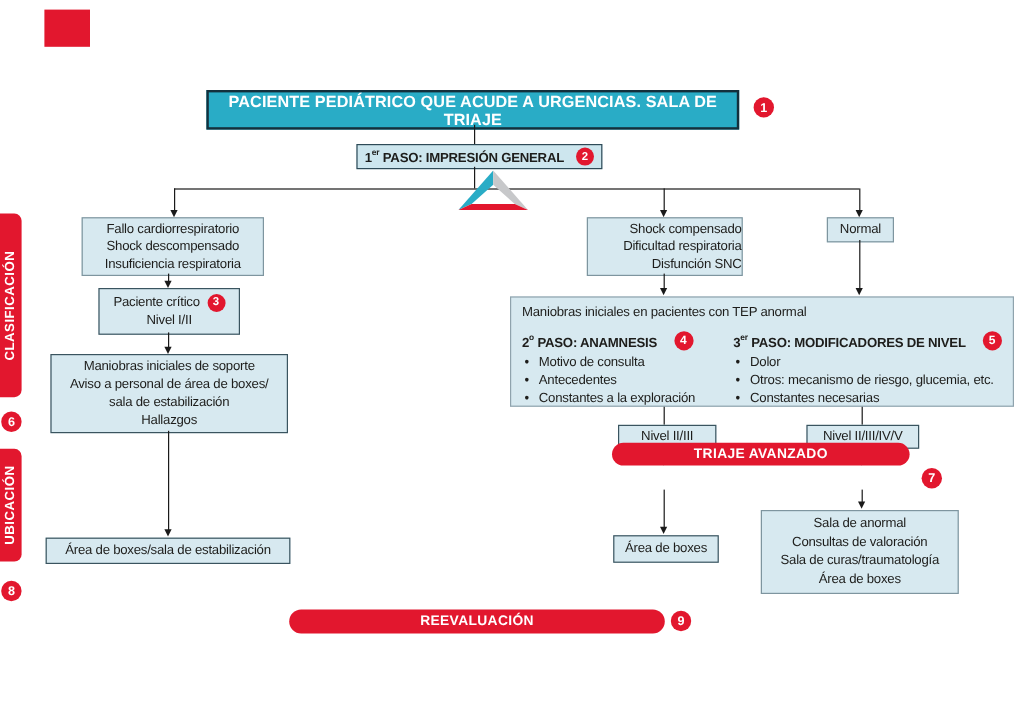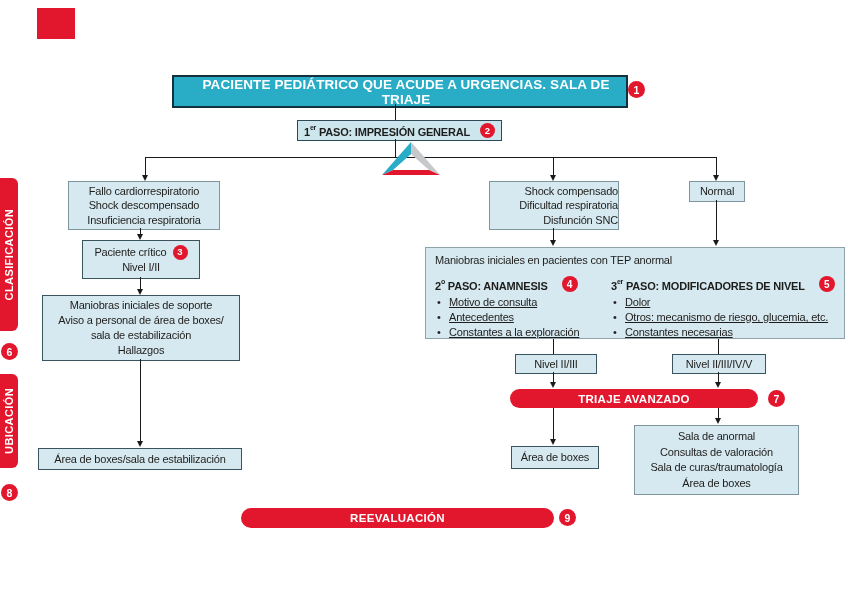--- a/index.html
+++ b/index.html
@@ -22,21 +22,20 @@
     position:absolute; background:#d7e9f0; border:1px solid #7e959f;
     display:flex; flex-direction:column; align-items:center; justify-content:center;
     text-align:center; font-size:11px; line-height:14.5px;
   }
   .box.dark { border:1.5px solid #3a545f; }
   .titlebar {
     position:absolute; background:#29acc6; border:2px solid #13303c;
     display:flex; align-items:center; justify-content:center;
     color:#ffffff; font-weight:bold; font-size:13.5px; letter-spacing:0.1px;
     text-align:center;
-    padding-left:12px;
   }
   .stepbox {
     position:absolute; background:#cde6ee; border:1.5px solid #2e4a57;
     display:flex; align-items:center; justify-content:center; gap:10px;
     font-weight:bold; font-size:11px;
   }
   .redbar {
     position:absolute; background:#e2172e; border-radius:10px;
     display:flex; align-items:center; justify-content:center;
     color:#ffffff; font-weight:bold; font-size:11.5px; letter-spacing:0.3px;
@@ -52,21 +51,21 @@
 
   
   .tep { position:absolute; background:#d7e9f0; border:1px solid #8fa3ad;
          font-size:11px; line-height:15px; padding:5px 9px 4px 9px; box-sizing:border-box; }
   .tep .teptitle { margin-bottom:6px; }
   .tep .cols { display:flex; }
   .tep .col-left  { width:176px; }
   .tep .col-right { flex:1; }
   .tep .colhead { font-weight:bold; display:flex; align-items:center; gap:14px; margin-bottom:1px; }
   .tep ul { margin:0; padding:0; list-style:none; }
-  .tep li { padding-left:14px; position:relative;text-decoration:underline; }
+  .tep li { padding-left:14px; position:relative; }
   .tep li::before { content:"\2022"; position:absolute; left:2px; }
 
   
   .sidebar-bar {
     position:absolute; left:0; width:18px; background:#e2172e;
     border-radius:0 6px 6px 0;
     display:flex; align-items:center; justify-content:center;
   }
   .sidebar-bar span {
     writing-mode:vertical-rl; transform:rotate(180deg);
@@ -196,21 +195,21 @@
   </div>
   <div class="box dark" style="left:672px; top:354px; width:92px; height:18px;">
     <div>Nivel II/III/IV/V</div>
   </div>
 
   <div class="vline" style="left:553px; top:372px; height:11px;"></div>
   <div class="arr" style="left:549.5px; top:382px;"></div>
   <div class="vline" style="left:718px; top:372px; height:11px;"></div>
   <div class="arr" style="left:714.5px; top:382px;"></div>
 
-  <div class="redbar" style="left:510px; top:389px; width:248px; height:19px;">
+  <div class="redbar" style="left:510px; top:369px; width:248px; height:19px;">
     <span>TRIAJE AVANZADO</span>
   </div>
   <div class="badge abs" style="left:768px; top:390px;">7</div>
 
   <div class="vline" style="left:553px; top:408px; height:32px;"></div>
   <div class="arr" style="left:549.5px; top:439px;"></div>
   <div class="vline" style="left:718px; top:408px; height:11px;"></div>
   <div class="arr" style="left:714.5px; top:418px;"></div>
 
   <div class="box dark" style="left:511px; top:446px; width:86px; height:21px;">

